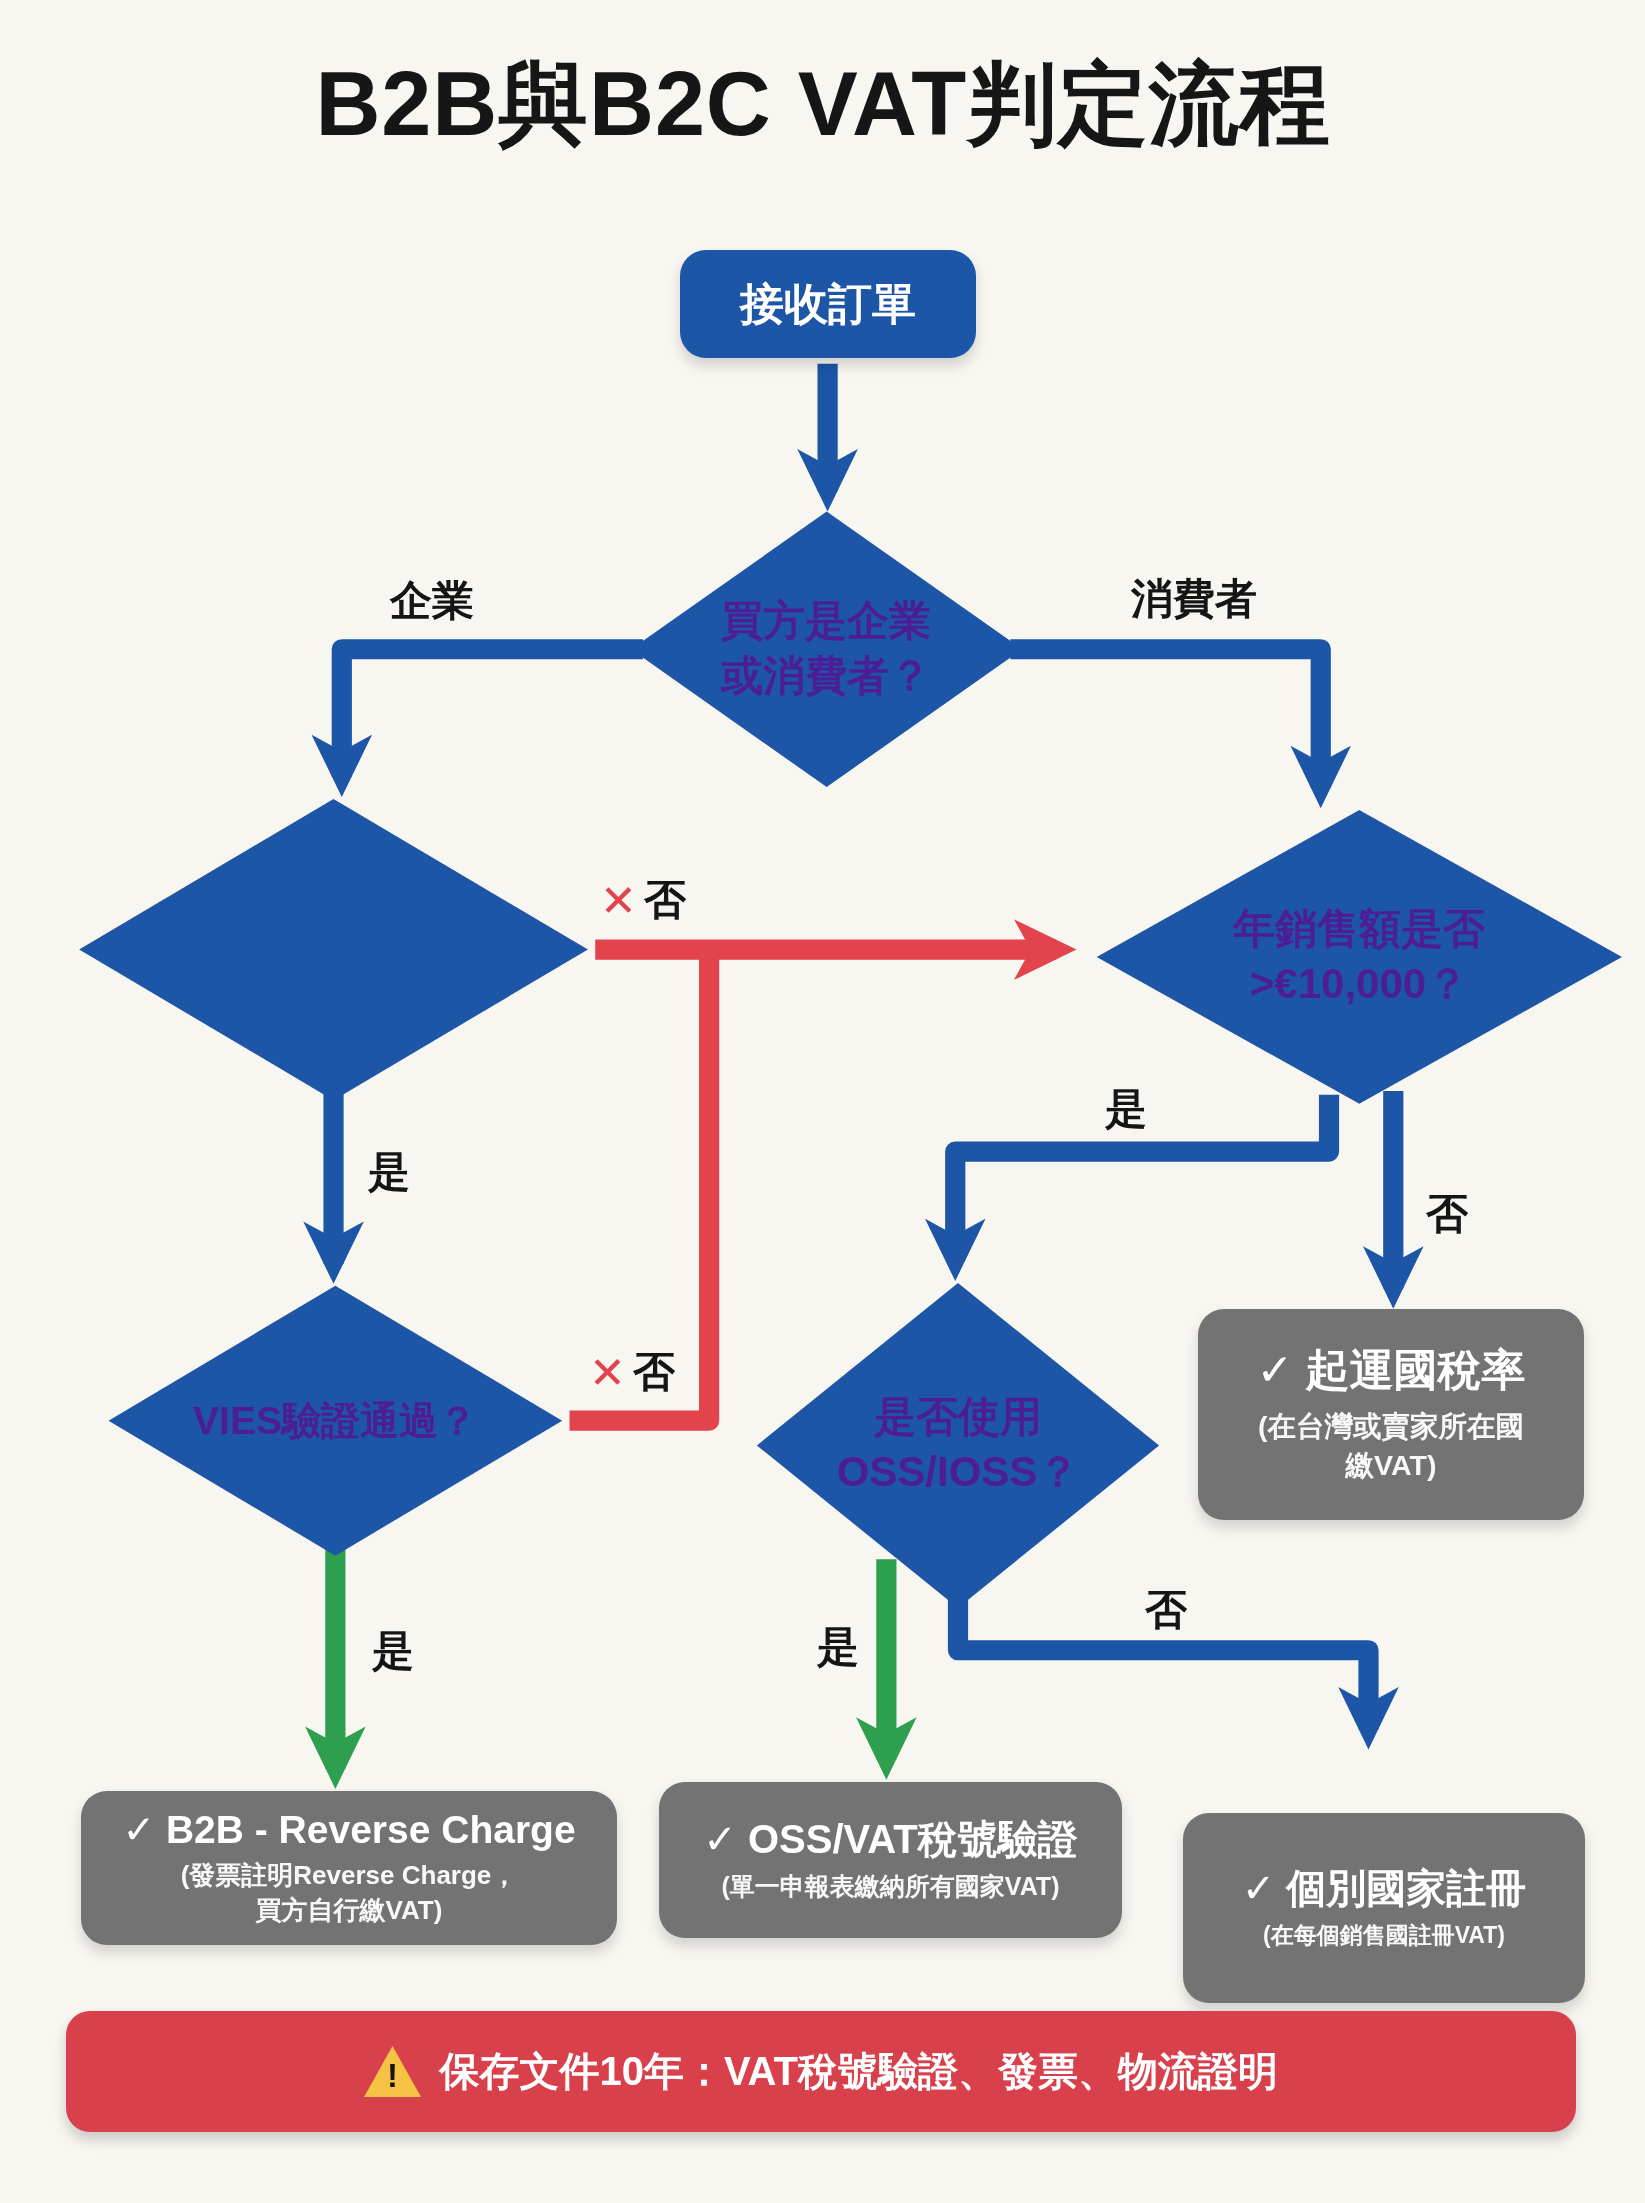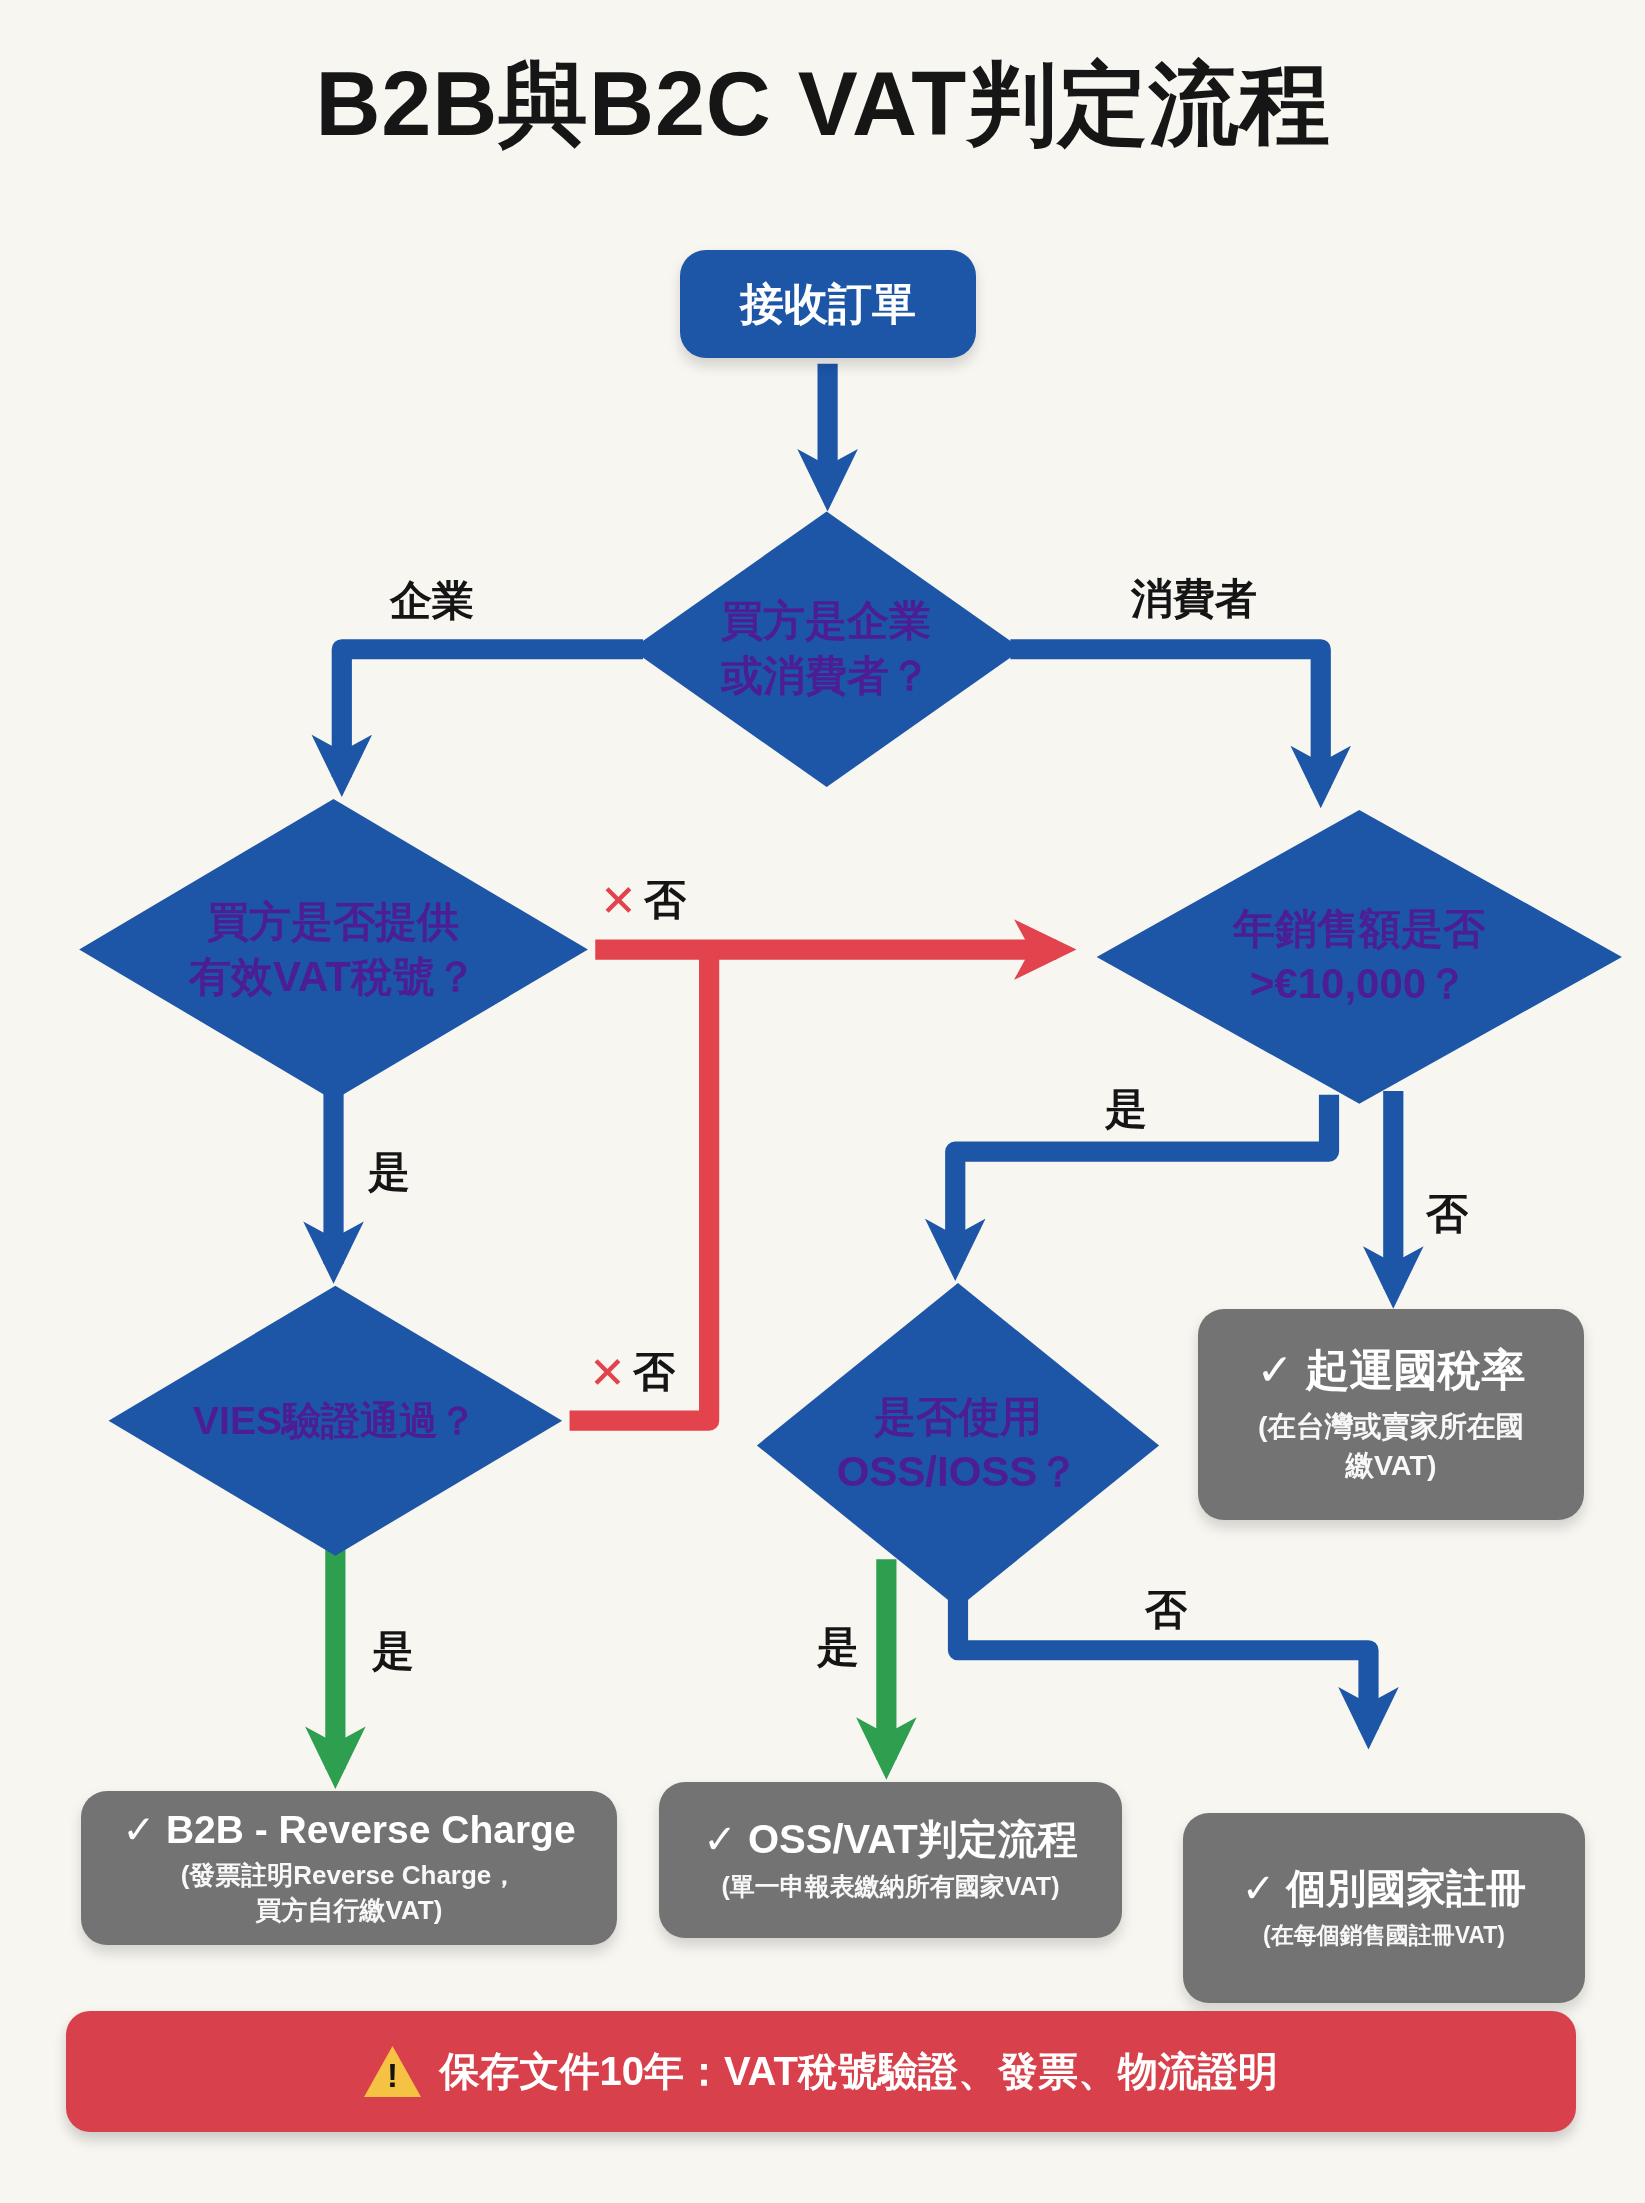--- a/index.html
+++ b/index.html
@@ -66,24 +66,20 @@
   <div class="abs title" style="top:44px;left:0;">B2B與B2C VAT判定流程</div>
 
   <div class="node-box blue-box" style="left:680px;top:250px;width:296px;height:108px;">
     <div class="box-title" style="font-size:44px;">接收訂單</div>
   </div>
 
   <div class="dia-label" style="left:826px;top:649px;">
     <div>買方是企業</div>
     <div>或消費者？</div>
   </div>
-  <div class="dia-label" style="left:333px;top:950px;">
-    <div>買方是否提供</div>
-    <div>有效VAT稅號？</div>
-  </div>
   <div class="dia-label" style="left:1359px;top:957px;">
     <div>年銷售額是否</div>
     <div>&gt;€10,000？</div>
   </div>
   <div class="dia-label" style="left:335px;top:1421px;font-size:39px;">
     <div>VIES驗證通過？</div>
   </div>
   <div class="dia-label" style="left:958px;top:1445px;">
     <div>是否使用</div>
     <div>OSS/IOSS？</div>
@@ -128,21 +124,21 @@
     <div class="box-sub" style="font-size:28.5px;">繳VAT)</div>
   </div>
 
   <div class="node-box green-box" style="left:81px;top:1791px;width:536px;height:154px;">
     <div class="box-title" style="font-size:39px;"><span class="chk">✓</span> <span>B2B - Reverse Charge</span></div>
     <div class="box-sub" style="font-size:26px;margin-top:5.5px;">(發票註明Reverse Charge，</div>
     <div class="box-sub" style="font-size:26px;">買方自行繳VAT)</div>
   </div>
 
   <div class="node-box green-box" style="left:659px;top:1782px;width:463px;height:156px;">
-    <div class="box-title" style="font-size:40px;"><span class="chk">✓</span> <span>OSS/VAT判定流程</span></div>
+    <div class="box-title" style="font-size:40px;"><span class="chk">✓</span> <span>OSS/VAT稅號驗證</span></div>
     <div class="box-sub" style="font-size:25px;margin-top:7.3px;">(單一申報表繳納所有國家VAT)</div>
   </div>
 
   <div class="node-box green-box" style="left:1183px;top:1813px;width:402px;height:190px;">
     <div class="box-title" style="font-size:40px;"><span class="chk">✓</span> <span>個別國家註冊</span></div>
     <div class="box-sub" style="font-size:23px;margin-top:9.2px;">(在每個銷售國註冊VAT)</div>
   </div>
 
   <div class="banner">
     <span class="warn-tri">

